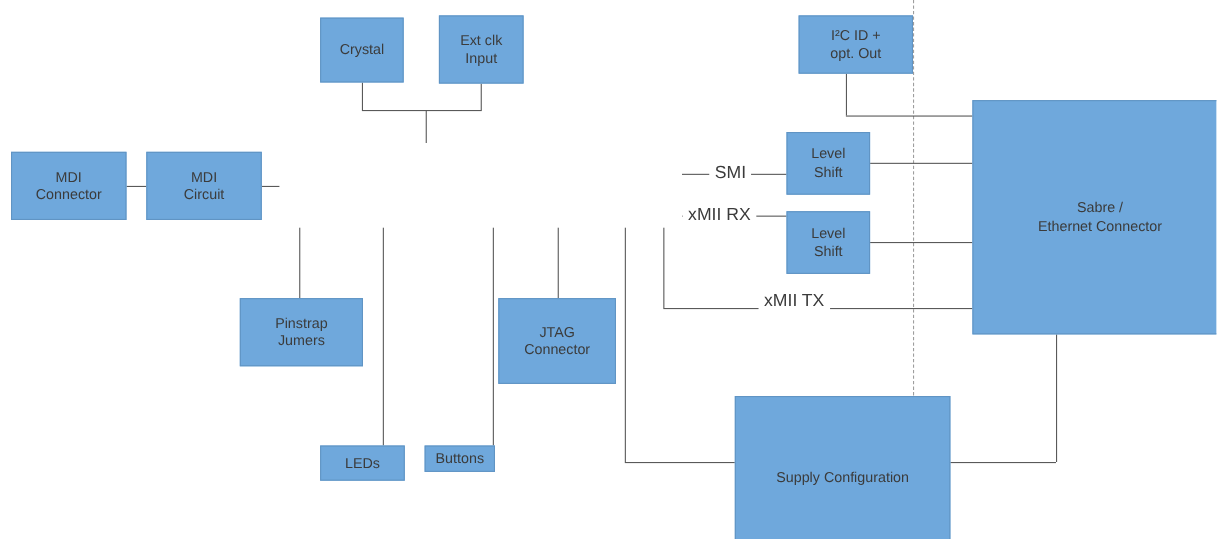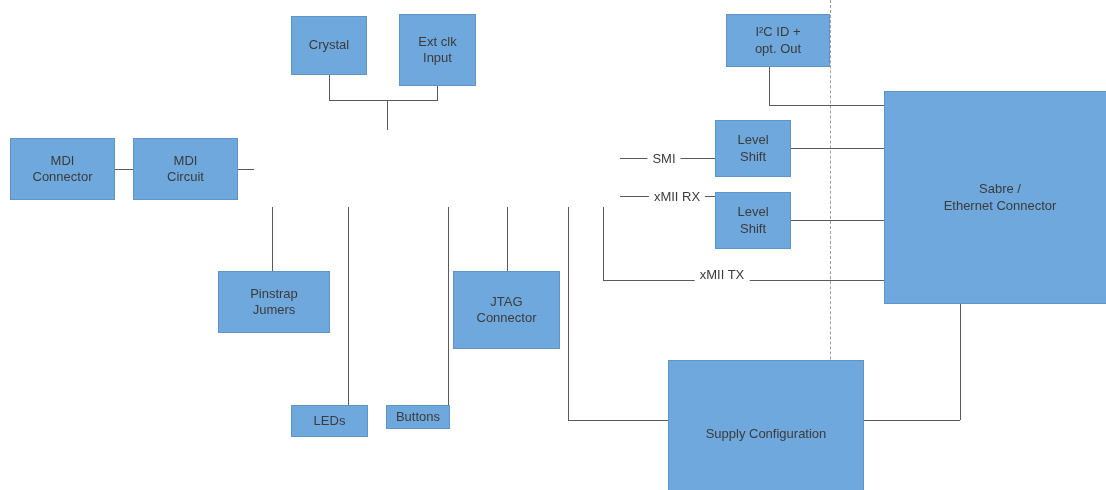--- a/index.html
+++ b/index.html
@@ -27,21 +27,21 @@
   }
   .line{position:absolute;background:#595959;z-index:1;}
   .line.h{height:1px;}
   .line.v{width:1px;}
   .buslabel{
     position:absolute;
     transform:translate(-50%,-50%);
     background:#ffffff;
     padding:0 5px;
     color:#3b3b3b;
-    font-size:13px;
+    font-size:16px;
     white-space:nowrap;
     z-index:3;
   }
   .dashed{
     position:absolute;
     width:0;
     border-left:1px dashed #9e9e9e;
     z-index:0;
   }
 </style>
@@ -77,28 +77,28 @@
 
   <div class="line v" style="left:272px;top:207px;height:64px"></div>
   <div class="line v" style="left:348px;top:207px;height:198px"></div>
   <div class="line v" style="left:448px;top:207px;height:198px"></div>
   <div class="line v" style="left:507px;top:207px;height:64px"></div>
 
   <div class="line v" style="left:960px;top:304px;height:116px"></div>
   <div class="line h" style="left:864px;top:420px;width:96px"></div>
 
   <span class="buslabel" style="left:664px;top:158px">SMI</span>
-  <span class="buslabel" style="left:677px;top:196px">xMII RX</span>
+  <span class="buslabel" style="left:654px;top:196px">xMII RX</span>
   <span class="buslabel" style="left:722px;top:274px">xMII TX</span>
 
   <div class="block" style="left:291px;top:16px;width:76px;height:59px">
     <span class="blabel">Crystal</span>
   </div>
 
-  <div class="block" style="left:399px;top:14px;width:77px;height:72px">
+  <div class="block" style="left:399px;top:14px;width:77px;height:62px">
     <span class="blabel">Ext clk
 Input</span>
   </div>
 
   <div class="block" style="left:726px;top:14px;width:104px;height:53px">
     <span class="blabel">I²C ID +
 opt. Out</span>
   </div>
 
   <div class="block" style="left:10px;top:138px;width:105px;height:62px">

